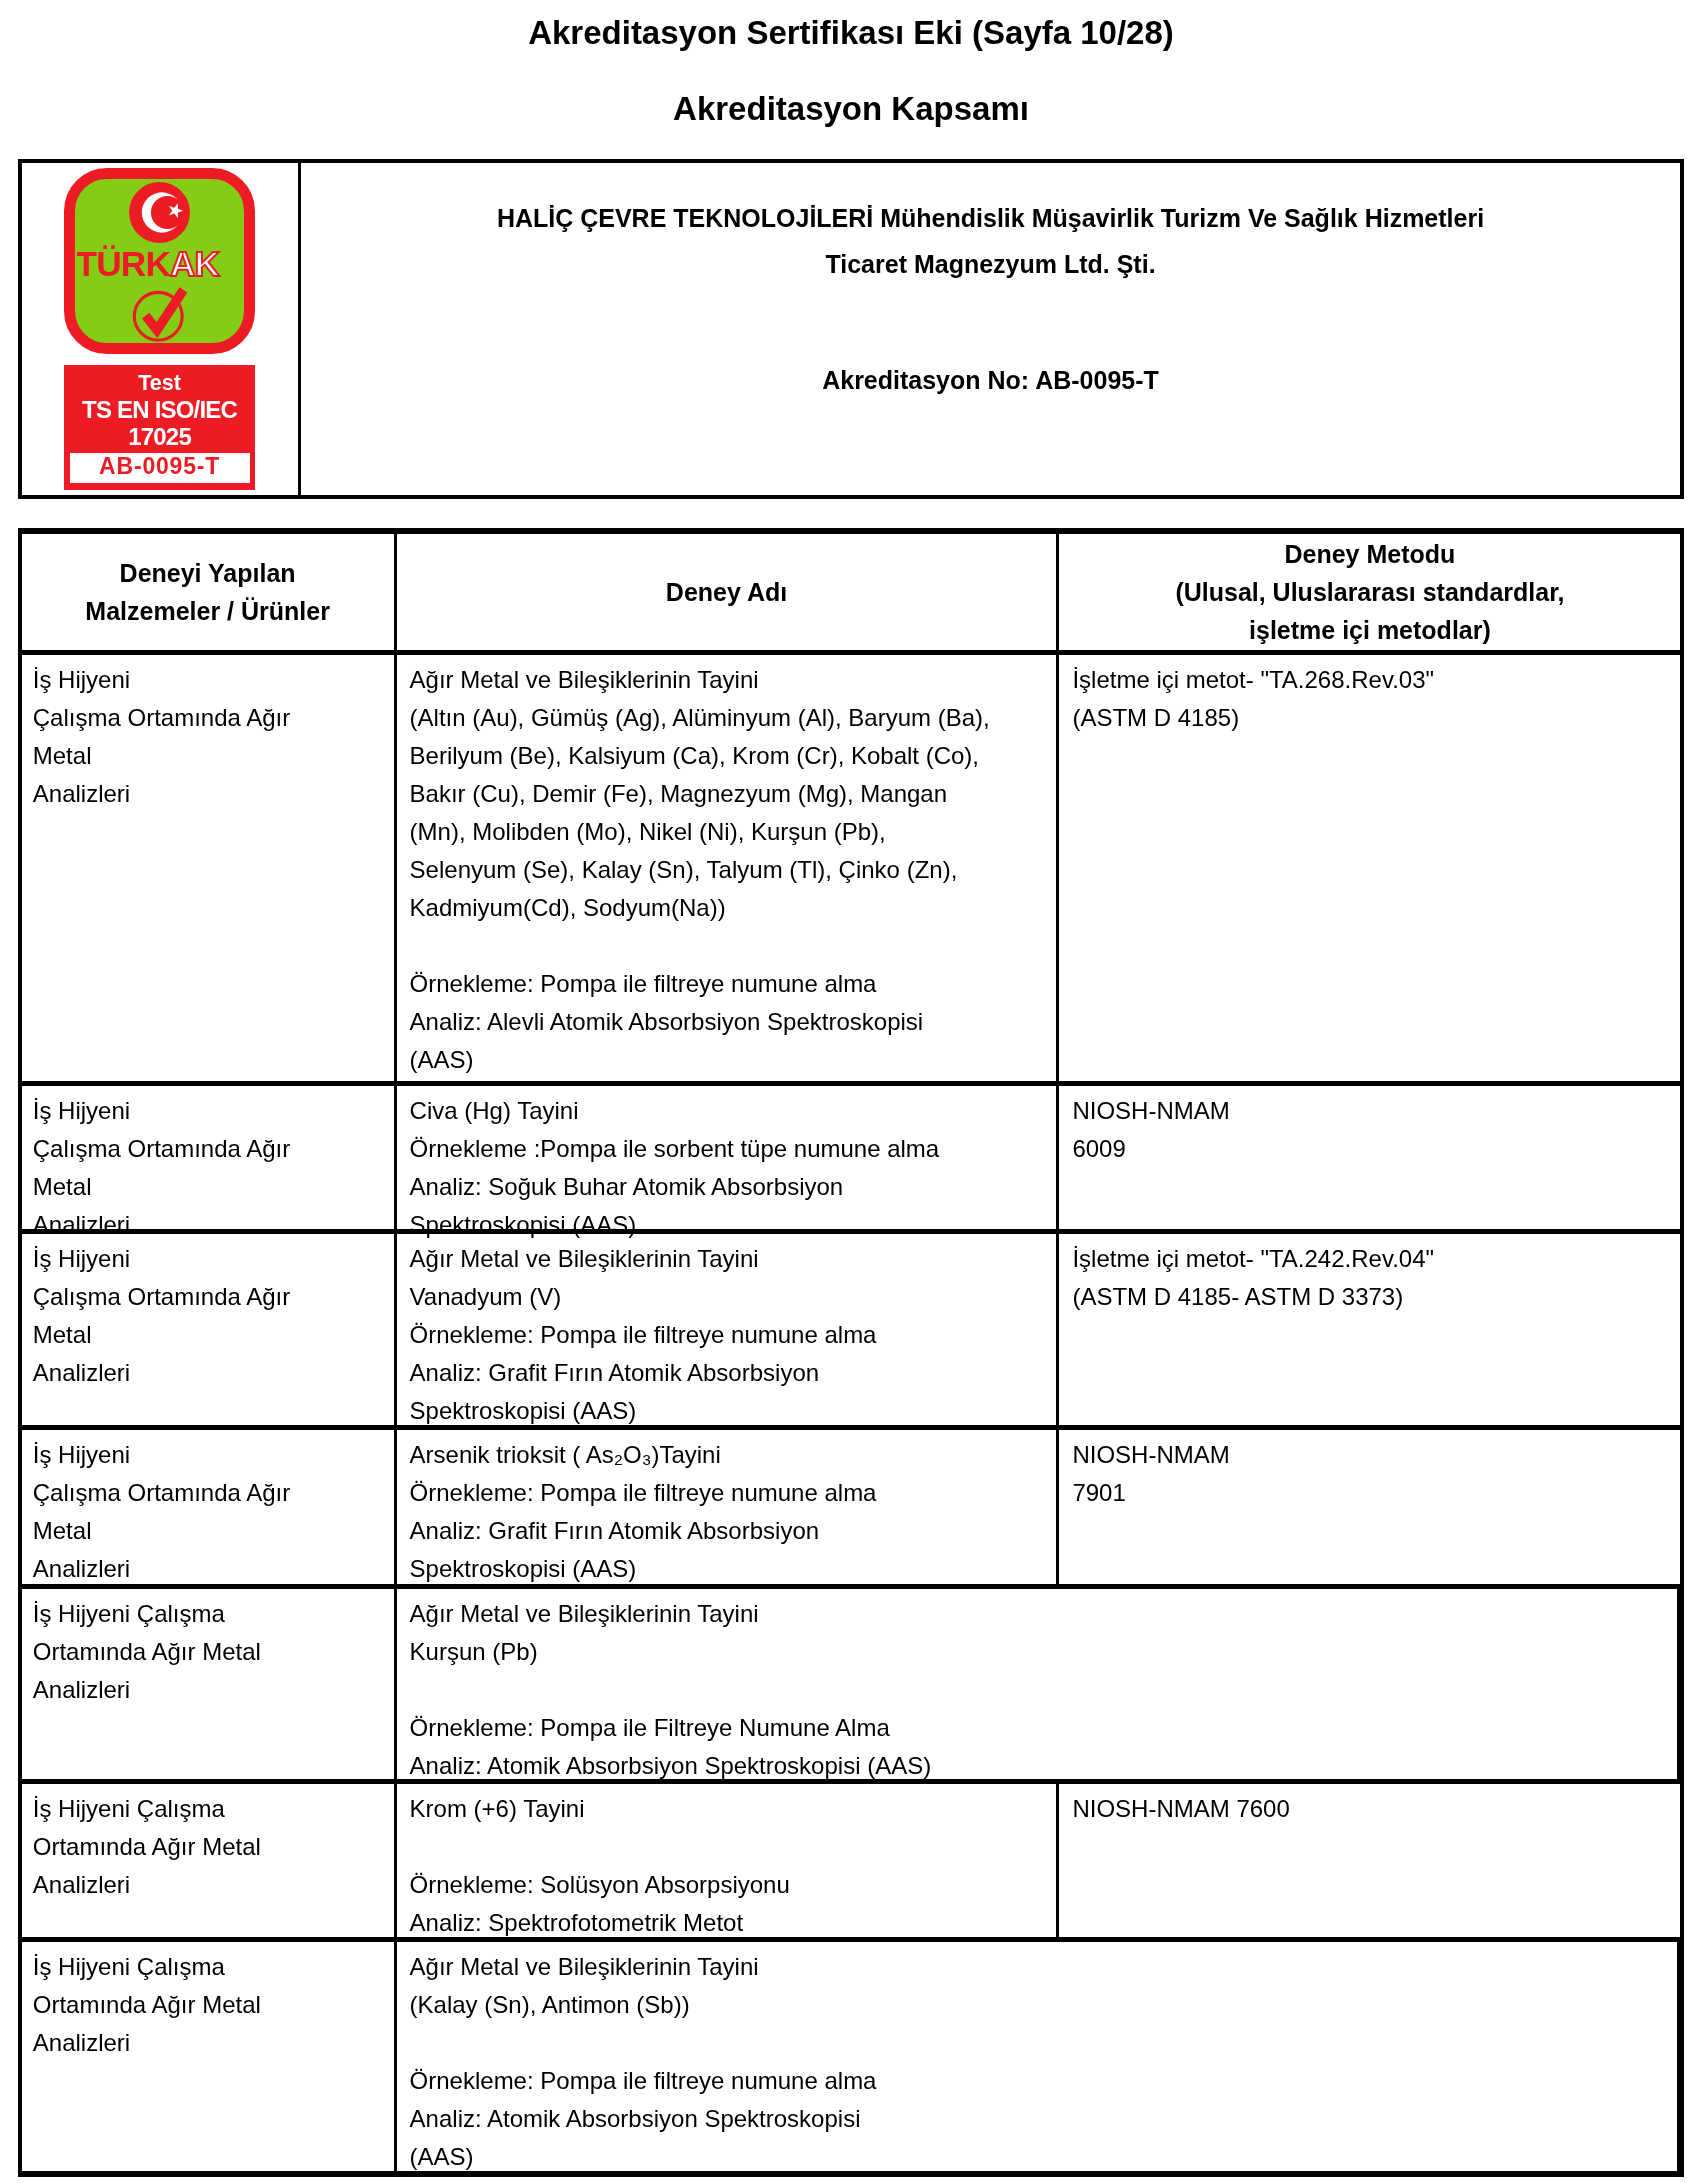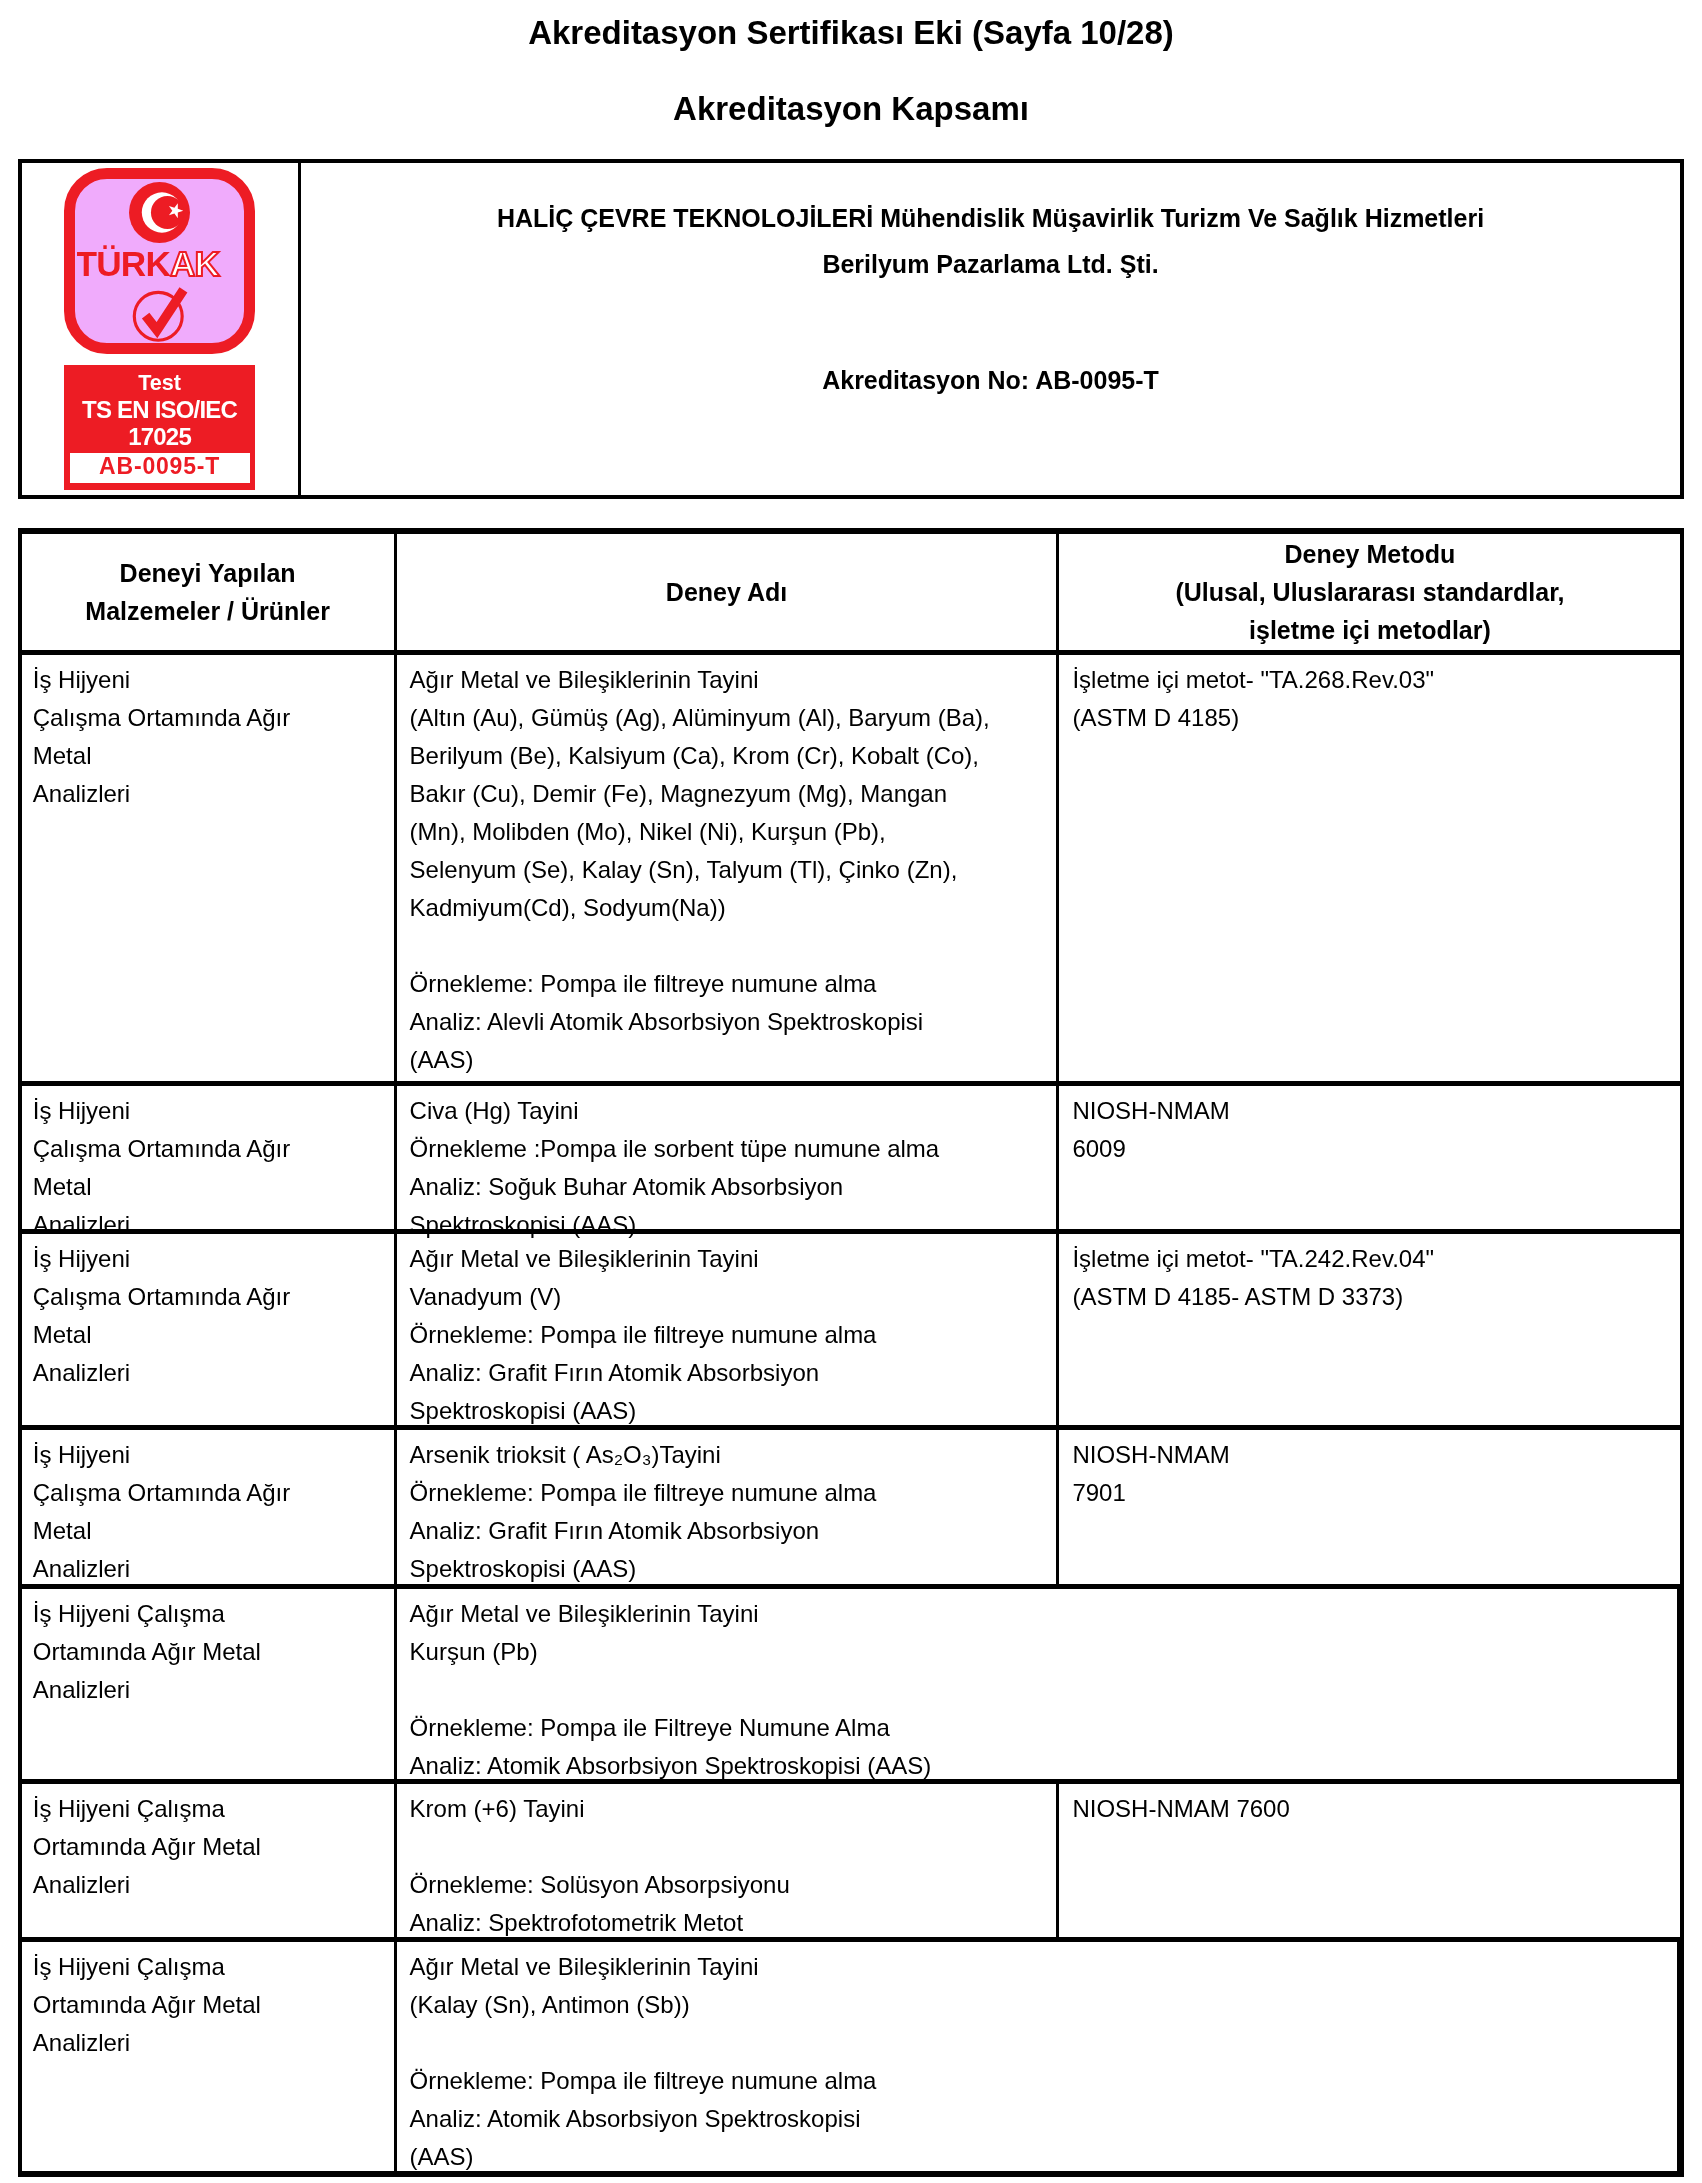--- a/index.html
+++ b/index.html
@@ -31,21 +31,21 @@
   .akr-no { margin-top: 79px; font-size: 25px; font-weight: bold; }
   .rev-no { margin-top: 24px; font-size: 25px; font-weight: bold; }
 
   
   .logo { width: 191px; }
   .logo-badge {
     height: 186px;
     border: 11.2px solid var(--red, #ED1C24);
     border-radius: 43px;
     display: flex; flex-direction: column; align-items: center;
-    background: #f0abfc;
+    background: #84cc16;
     overflow: hidden;
   }
   .logo-badge svg { display: block; }
   .crescent-wrap { margin-top: 3.2px; }
   .brand-wrap { margin-top: -1.6px; }
   .check-wrap { margin-top: -3.2px; }
   .logo-red-box {
     margin-top: 11.2px;
     background: var(--red, #ED1C24);
     padding: 4.8px 5.6px 6.4px 5.6px;
@@ -124,21 +124,21 @@
         <div class="logo-std">TS EN ISO/IEC 17025</div>
         <div class="logo-code-box">
           <span class="logo-code">AB-0095-T</span>
         </div>
       </div>
     </div>
   </div>
   <div class="info-cell">
     <div class="company-name">
       <div>HALİÇ ÇEVRE TEKNOLOJİLERİ  Mühendislik Müşavirlik Turizm Ve Sağlık Hizmetleri</div>
-      <div>Berilyum Pazarlama Ltd. Şti.</div>
+      <div>Ticaret Magnezyum Ltd. Şti.</div>
     </div>
     <div class="akr-no">Akreditasyon No: AB-0095-T</div>
   </div>
 </div>
 
 <div class="main-table">
   <div class="trow thead-row">
     <div class="cell c1">Deneyi Yapılan
 Malzemeler / Ürünler</div>
     <div class="cell c2">Deney Adı</div>

